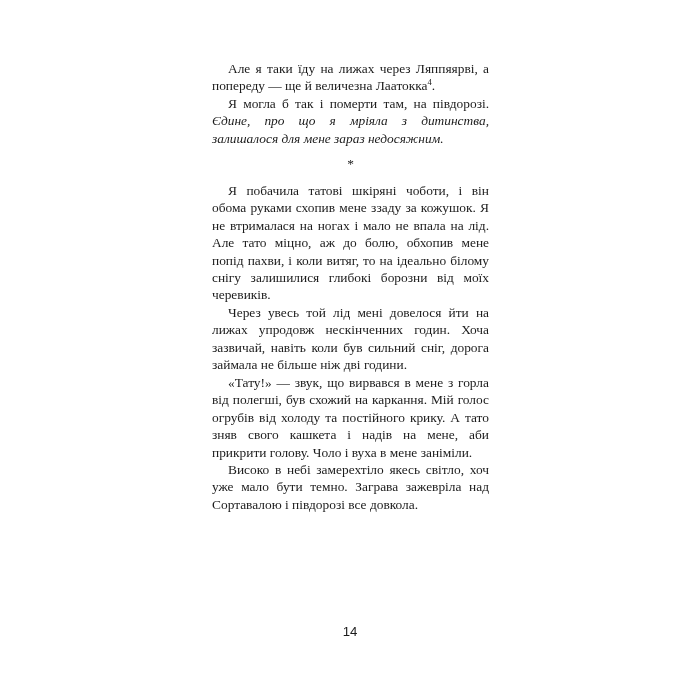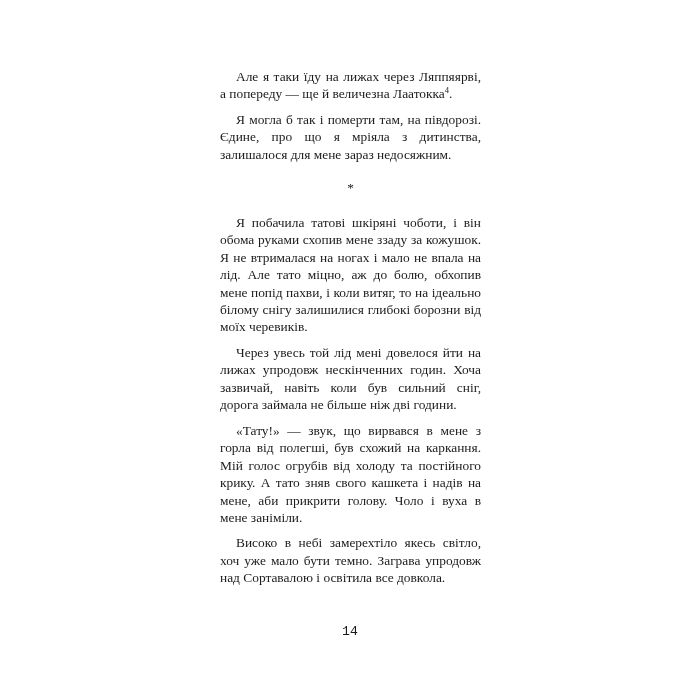--- a/index.html
+++ b/index.html
@@ -33,30 +33,31 @@
     width: 277px;
     font-size: 13.4px;
     line-height: 17.45px;
     text-align: justify;
     text-justify: inter-word;
     color: #1b1b1b;
     hyphens: manual;
   }
 
   p.para {
-    margin: 8px;
+    margin: 0;
     text-indent: 16px;
     text-align: justify;
   }
 
   p.para:last-of-type {
     text-align: justify;
   }
 
   .italic-run {
+    font-style: italic;
   }
 
   .fn {
     font-size: 8.6px;
     vertical-align: super;
     line-height: 0;
   }
 
   .sep {
     margin: 0;
@@ -70,21 +71,21 @@
   }
 
   .folio {
     position: absolute;
     left: 0;
     top: 624px;
     width: 700px;
     text-align: center;
     font-size: 13.2px;
     color: #1b1b1b;
-    font-family: Liberation Mono, monospace;
+    font-family: Liberation Sans, sans-serif;
   }
 </style>
 </head>
 <body>
 
 <div class="page">
 
   <div class="text-block">
 
     <p class="para"><span>Але я таки їду на лижах через Ляппяярві, а попереду — ще й величезна Лаатокка</span><span class="fn">4</span><span>.</span></p>
@@ -94,19 +95,19 @@
 
     <p class="sep">*</p>
 
     <p class="para"><span>Я побачила татові шкіряні чоботи, і він обома руками схопив мене ззаду за кожушок. Я не втрималася на ногах і мало не впала на лід. Але тато міцно, аж до болю, обхопив мене попід пахви, і коли витяг, то на ідеально білому снігу залишилися глибокі борозни від моїх черевиків.</span></p>
 
 
     <p class="para"><span>Через увесь той лід мені довелося йти на лижах упродовж нескінченних годин. Хоча зазвичай, навіть коли був сильний сніг, дорога займала не більше ніж дві години.</span></p>
 
     <p class="para"><span>«Тату!» — звук, що вирвався в мене з горла від полегші, був схожий на каркання. Мій голос огрубів від холоду та постійного крику. А тато зняв свого кашкета і надів на мене, аби прикрити голову. Чоло і вуха в мене заніміли.</span></p>
 
-    <p class="para"><span>Високо в небі замерехтіло якесь світло, хоч уже мало бути темно. Заграва упродовж над Сортавалою і освітила все довкола.</span></p>
+    <p class="para"><span>Високо в небі замерехтіло якесь світло, хоч уже мало бути темно. Заграва зажевріла над Сортавалою і півдорозі все довкола.</span></p>
 
   </div>
 
   <div class="folio">14</div>
 
 </div>
 
 </body></html>

